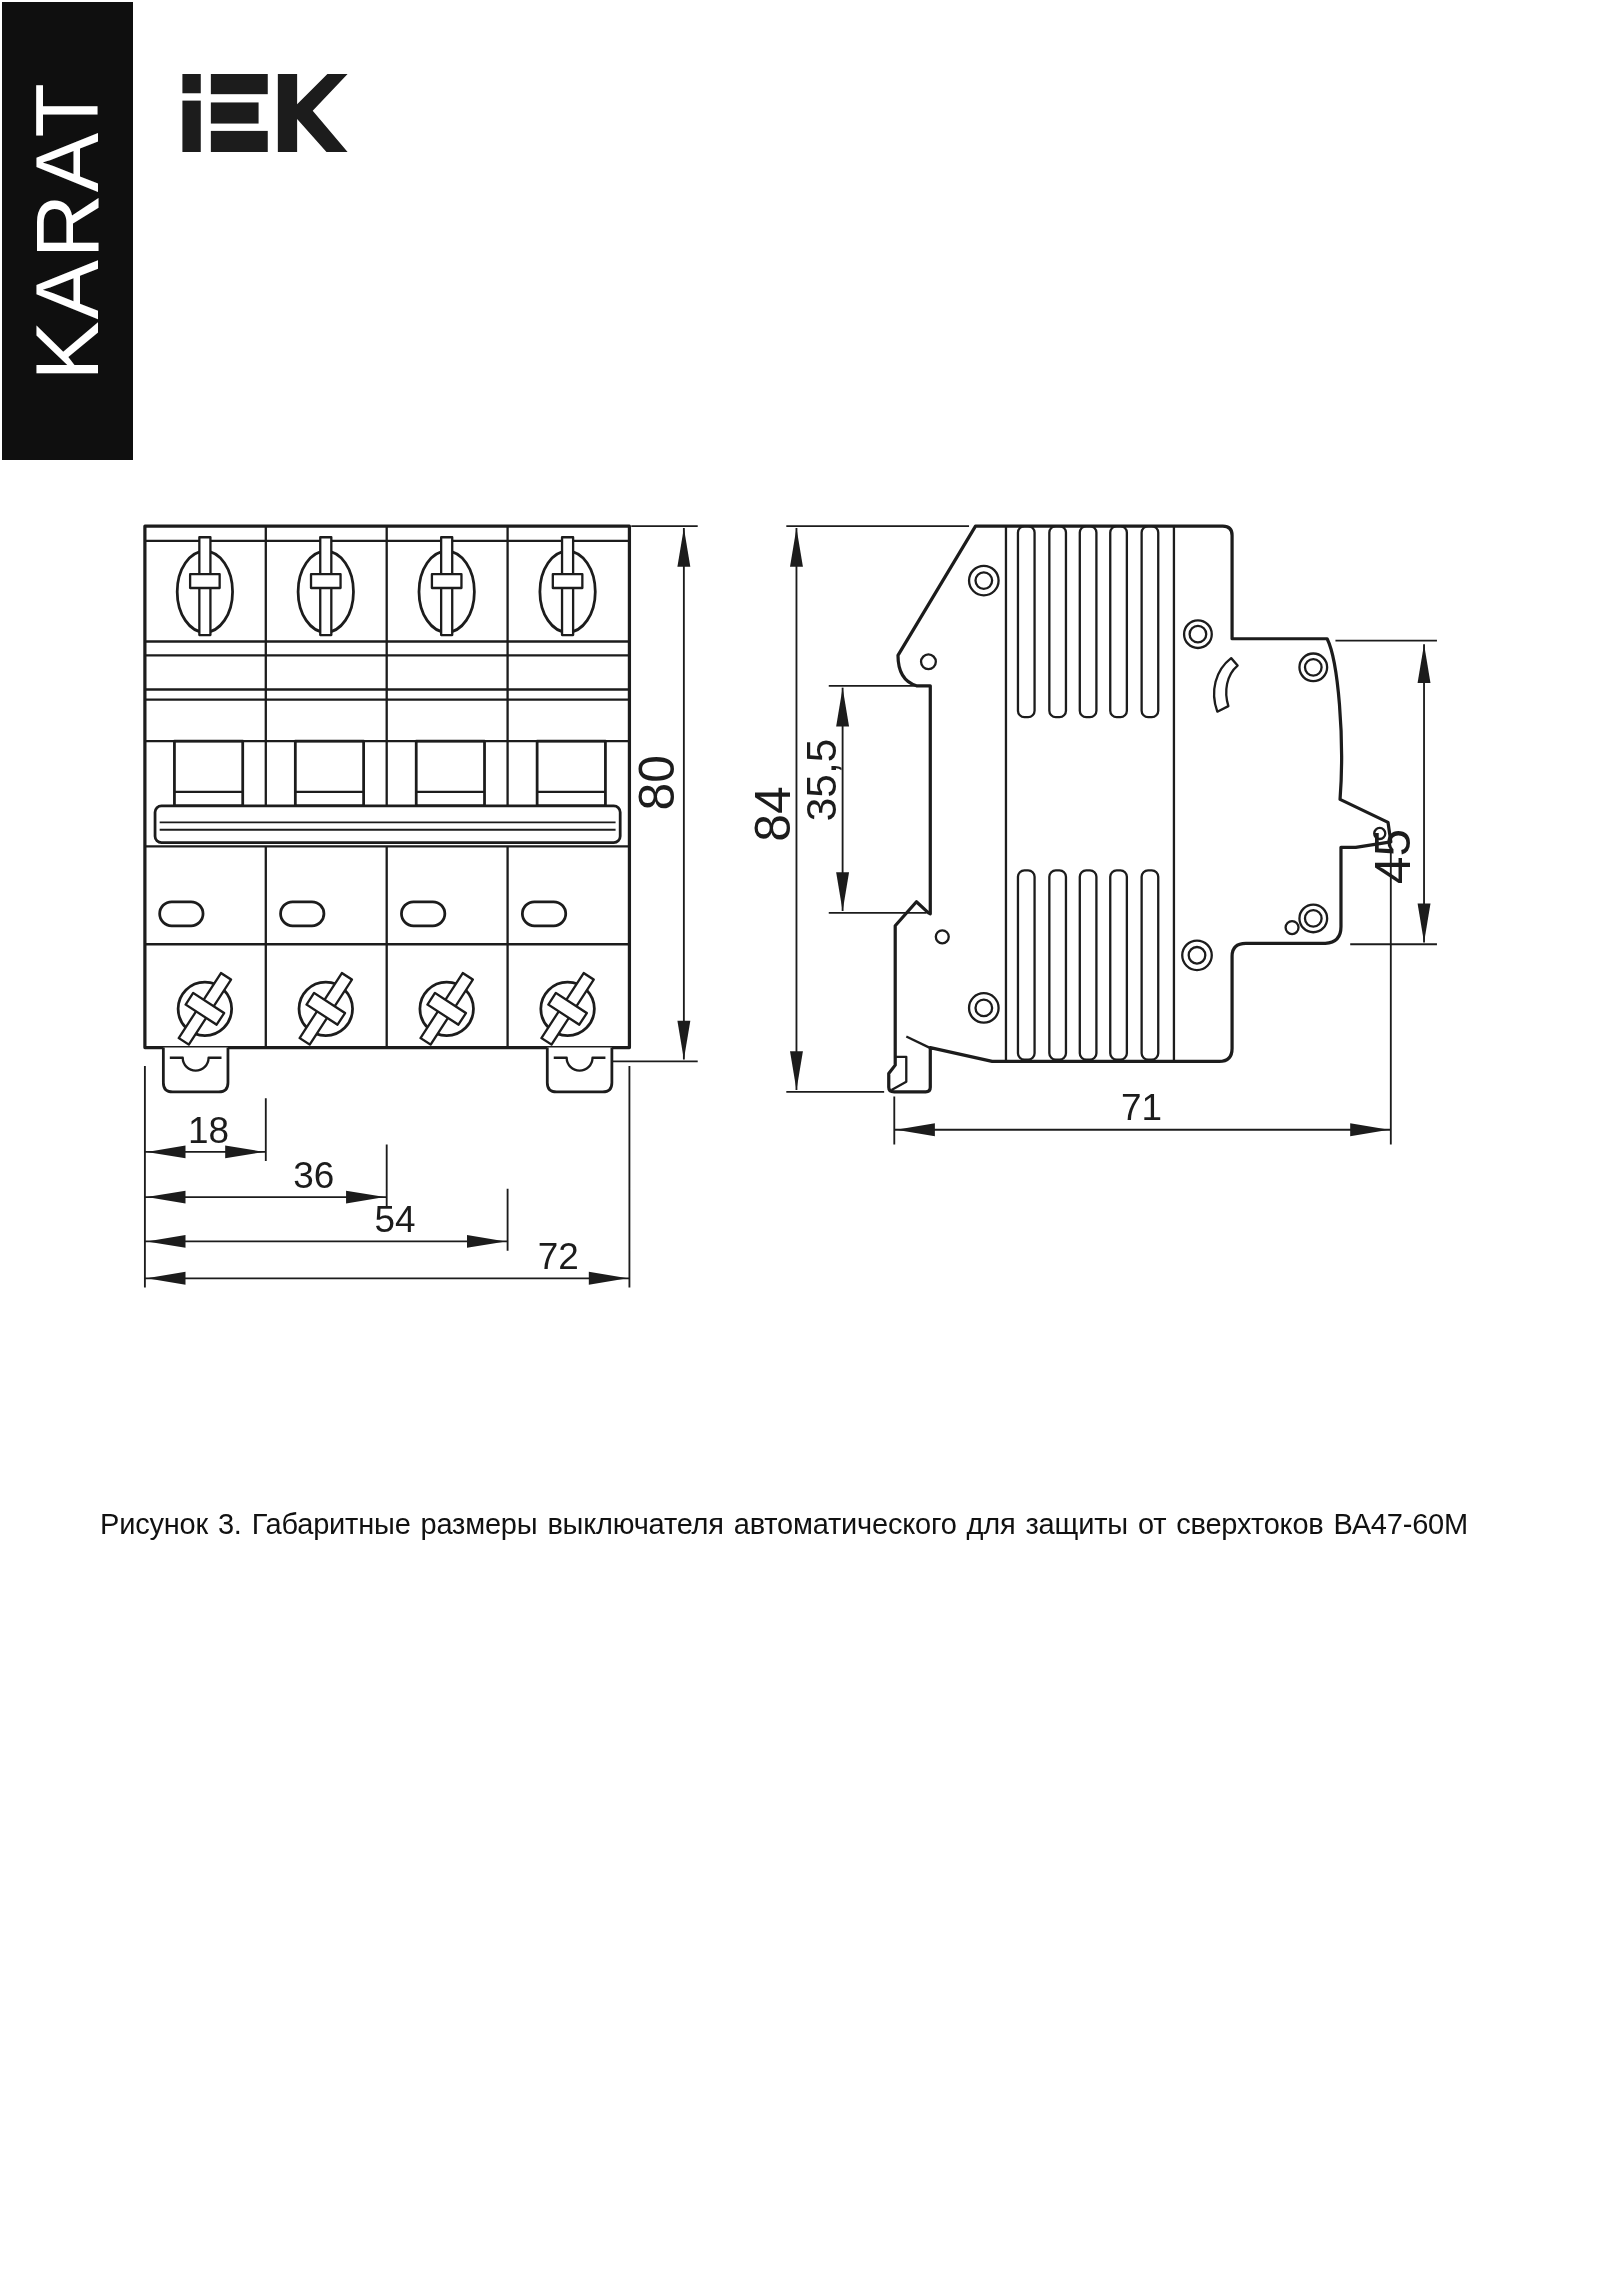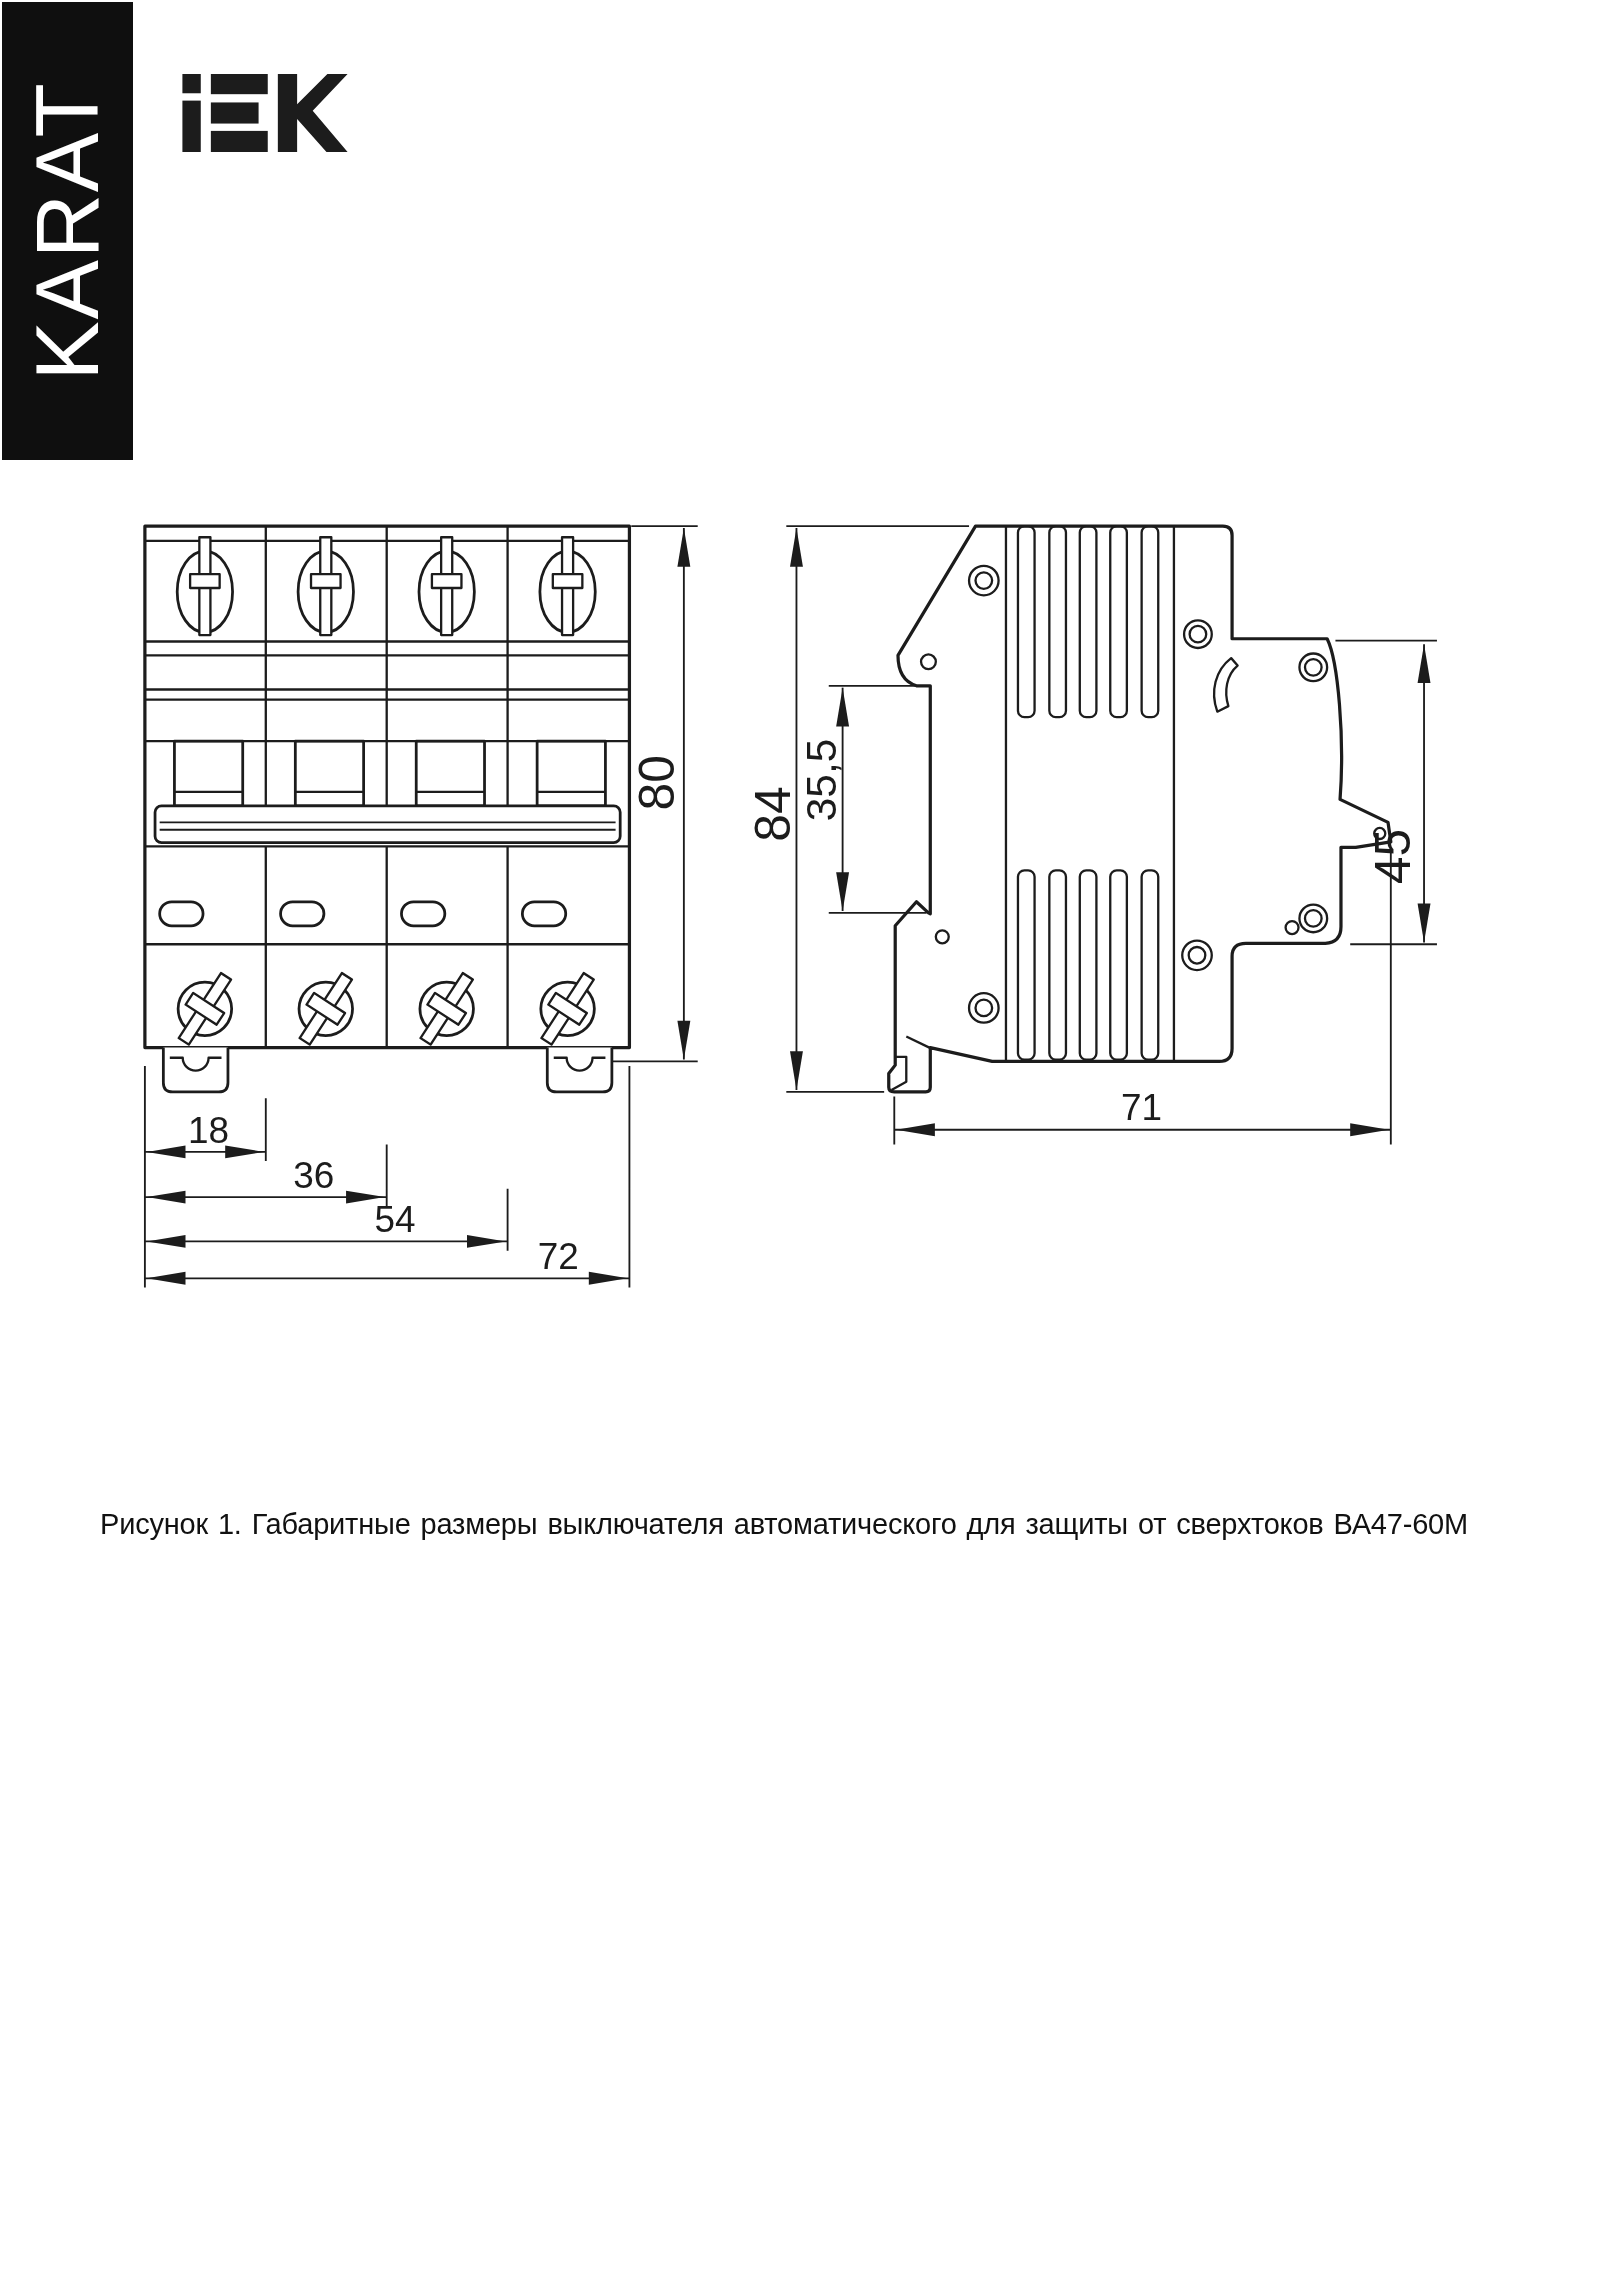--- a/index.html
+++ b/index.html
@@ -277,16 +277,16 @@
       <g>
         <path d="M969,1188 V1240 M1507,918 V1240" class="ln thin"></path>
         <line x1="969" y1="1224" x2="1507" y2="1224" class="ln thin"></line>
         <polygon points="971,1224 1013,1217 1013,1231" class="ink"></polygon>
         <polygon points="1505,1224 1463,1217 1463,1231" class="ink"></polygon>
         <text x="1237" y="1214" text-anchor="middle" class="dimtext">71</text>
       </g>
     </g>
   </svg>
 
-  <div class="caption">Рисунок 1. Габаритные размеры выключателя автоматического для защиты от сверхтоков ВА47-60М</div>
+  <div class="caption">Рисунок 3. Габаритные размеры выключателя автоматического для защиты от сверхтоков ВА47-60М</div>
 
 </div>
 
 
 </body></html>

